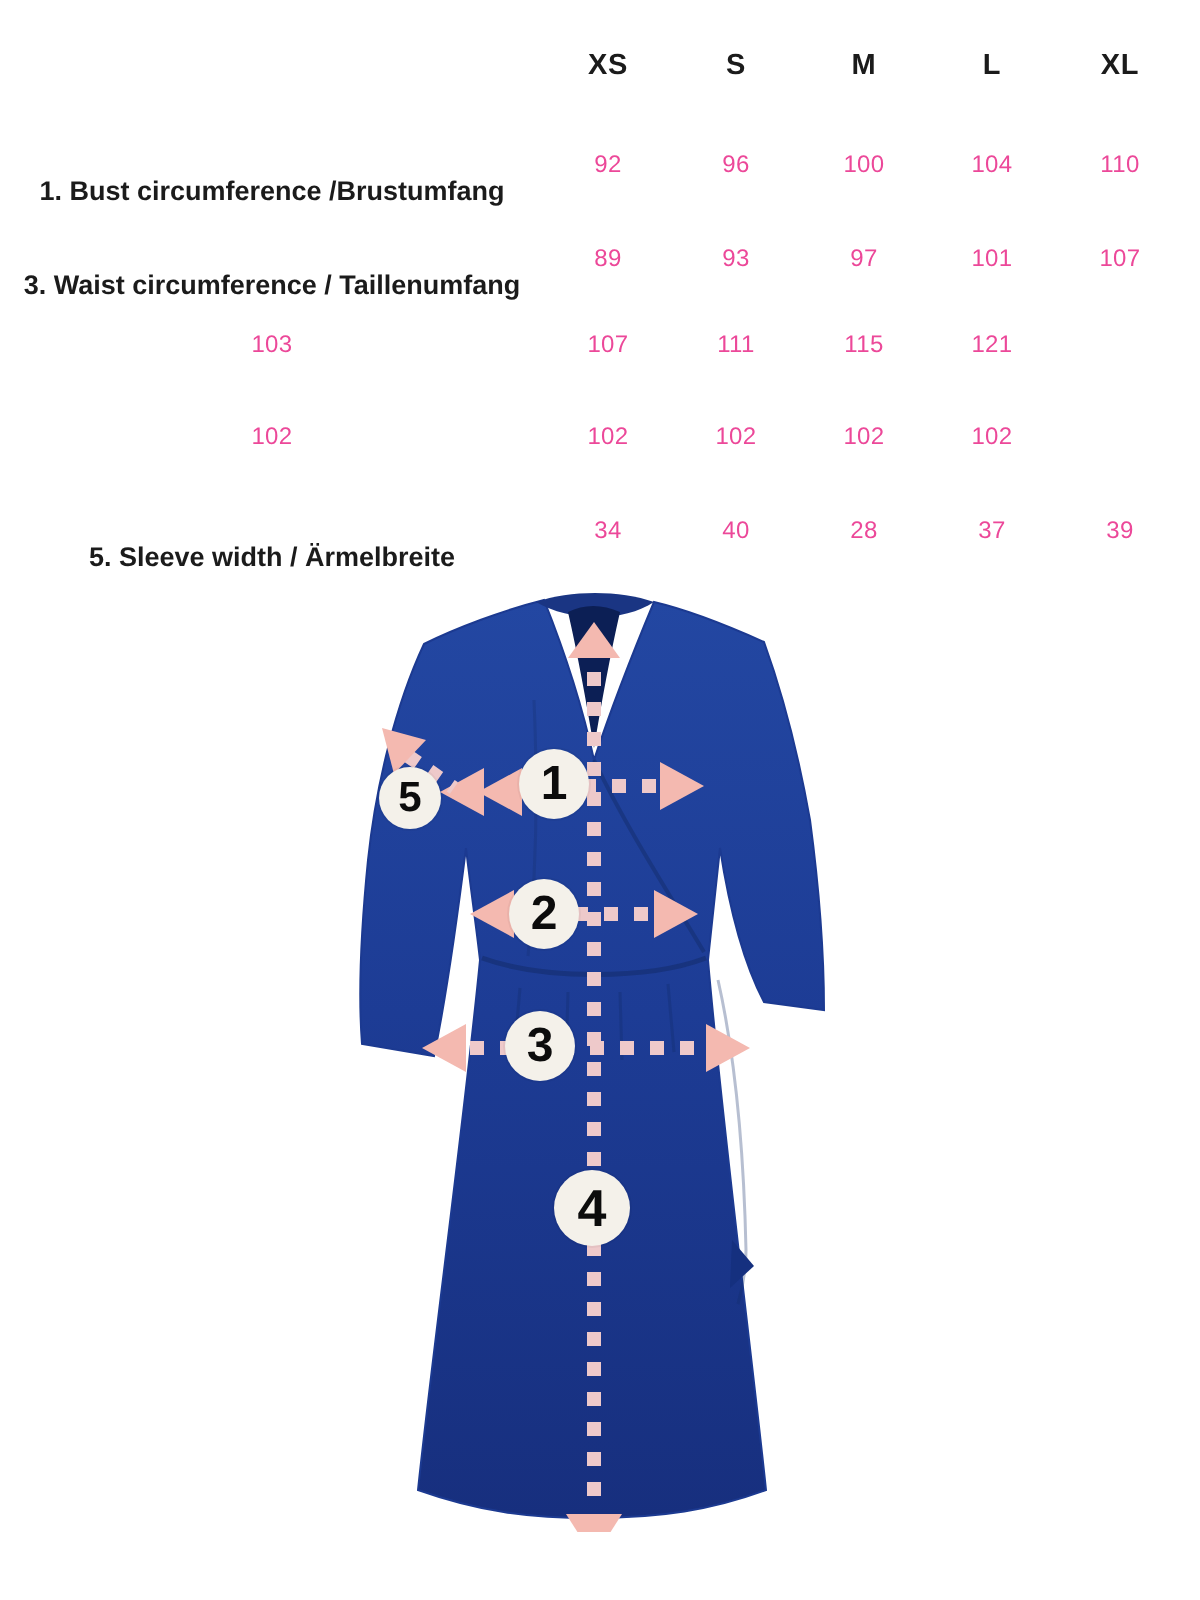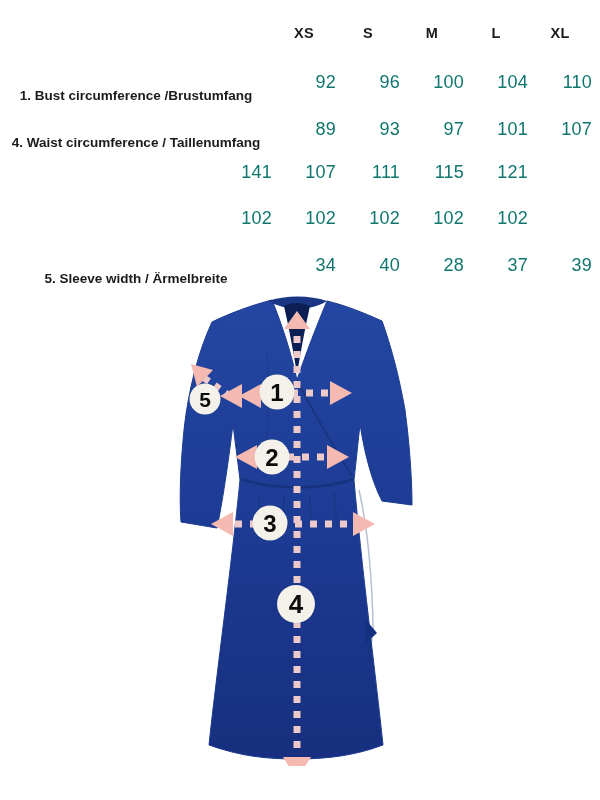--- a/index.html
+++ b/index.html
@@ -10,21 +10,21 @@
   .size-table{padding-top:8px;}
   .t-row{display:grid;grid-template-columns:272px repeat(5,64px);align-items:center;}
   .t-row.header{height:50px;}
   .t-row.r1{height:48px;}
   .t-row.r2{height:44px;}
   .t-row.r3{height:44px;}
   .t-row.r4{height:48px;}
   .t-row.r5{height:46px;}
   .cell{text-align:center;}
   .cell.label{font-weight:bold;font-size:13.5px;color:#1b1b1b;line-height:1.4;padding:0 6px;margin-top:28px;}
-  .cell.val{font-size:18px;color:#0f766e;letter-spacing:.2px;text-align:right;}
+  .cell.val{font-size:12px;color:#ec4899;letter-spacing:.2px;}
   .t-row.header .cell{font-weight:bold;font-size:14.5px;color:#1b1b1b;letter-spacing:.3px;}
 
   
   .diagram{position:relative;width:600px;height:510px;margin-top:2px;}
   .diagram svg{position:absolute;left:0;top:0;}
   .badge{position:absolute;background:#f4f1ea;border-radius:50%;display:flex;align-items:center;justify-content:center;
          font-weight:bold;color:#0c0c0c;transform:translate(-50%,-50%);box-shadow:0 0 0 1px rgba(0,0,0,0.04);}
   .badge.b-std{width:35px;height:35px;font-size:24px;}
   .badge.b-big{width:38px;height:38px;font-size:26px;}
   .badge.b-sm{width:31px;height:31px;font-size:21px;}
@@ -47,30 +47,30 @@
     <div class="t-row r1">
       <div class="cell label">1. Bust circumference /Brustumfang</div>
       <div class="cell val">92</div>
       <div class="cell val">96</div>
       <div class="cell val">100</div>
       <div class="cell val">104</div>
       <div class="cell val">110</div>
     </div>
 
     <div class="t-row r2">
-      <div class="cell label">4. Waist circumference / Taillenumfang</div>
+      <div class="cell label">3. Waist circumference / Taillenumfang</div>
       <div class="cell val">89</div>
       <div class="cell val">93</div>
       <div class="cell val">97</div>
       <div class="cell val">101</div>
       <div class="cell val">107</div>
     </div>
 
     <div class="t-row r3">
-      <div class="cell val">141</div>
+      <div class="cell val">103</div>
       <div class="cell val">107</div>
       <div class="cell val">111</div>
       <div class="cell val">115</div>
       <div class="cell val">121</div>
     </div>
 
     <div class="t-row r4">
       <div class="cell val">102</div>
       <div class="cell val">102</div>
       <div class="cell val">102</div>

